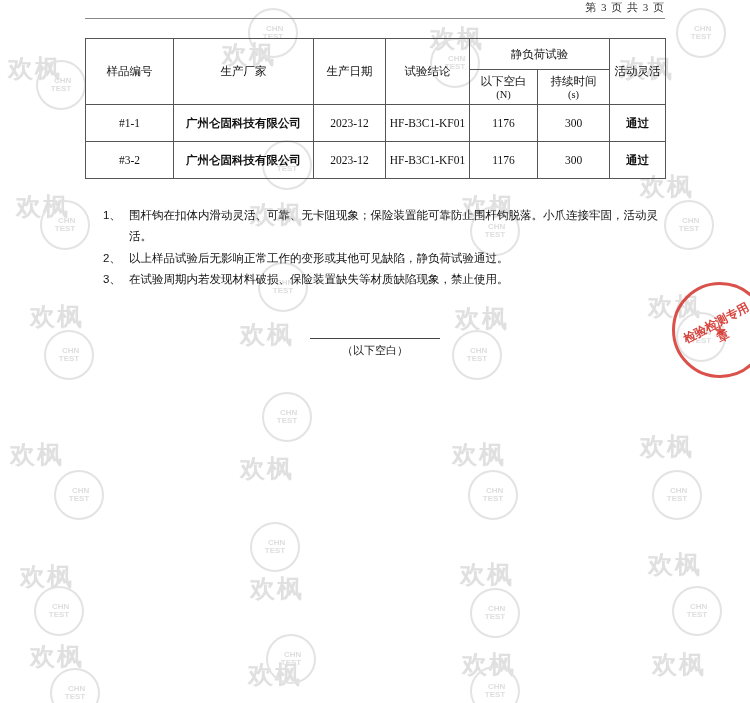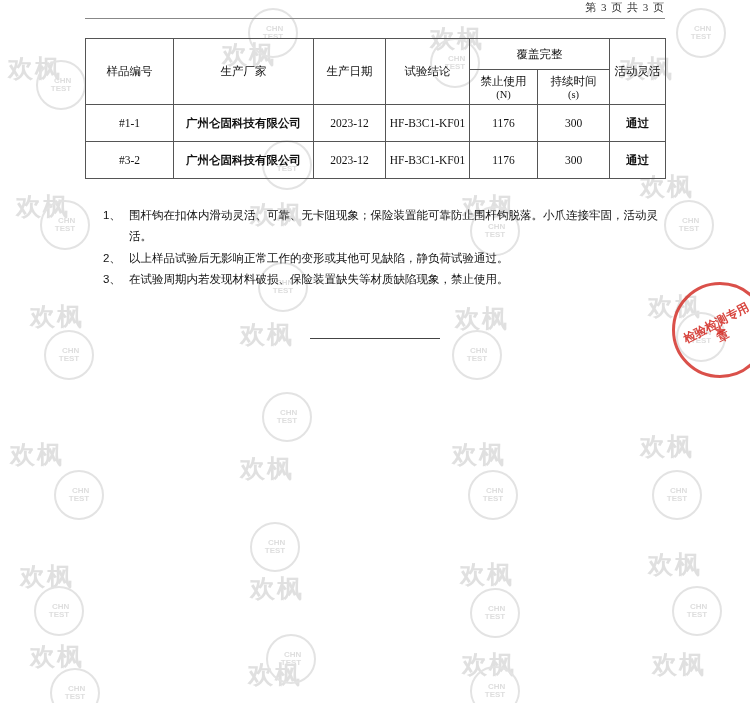--- a/index.html
+++ b/index.html
@@ -318,26 +318,26 @@
         <col style="width:68px">
         <col style="width:72px">
         <col style="width:56px">
       </colgroup>
       <thead>
         <tr>
           <th class="hdr-tall cell-cn" rowspan="2">样品编号</th>
           <th class="hdr-tall cell-cn" rowspan="2">生产厂家</th>
           <th class="hdr-tall cell-cn" rowspan="2">生产日期</th>
           <th class="hdr-tall cell-cn" rowspan="2">试验结论</th>
-          <th class="cell-cn" colspan="2" style="height:26px">覆盖完整</th>
+          <th class="cell-cn" colspan="2" style="height:26px">静负荷试验</th>
           <th class="hdr-tall cell-cn" rowspan="2">活动灵活</th>
         </tr>
         <tr>
           <th class="hdr-row2 cell-cn">
-            <span>禁止使用</span>
+            <span>以下空白</span>
             <span class="sub-unit">(N)</span>
           </th>
           <th class="hdr-row2 cell-cn">
             <span>持续时间</span>
             <span class="sub-unit">(s)</span>
           </th>
         </tr>
       </thead>
       <tbody>
         <tr class="row-data">
@@ -375,20 +375,21 @@
     </div>
 
     <div class="note-item">
       <div class="note-num">3、</div>
       <div class="note-body">在试验周期内若发现材料破损、保险装置缺失等材质缺陷现象，禁止使用。</div>
     </div>
   </div>
 
   <div class="end-block">
     <div class="end-rule"></div>
+    <div class="end-text">（以下空白）</div>
   </div>
 
   <div class="seal">
     <div class="seal-ring"></div>
     <div class="seal-star">★</div>
     <div class="seal-text">
       <span>检验检测专用</span><br>
       <span>章</span>
     </div>
   </div>

